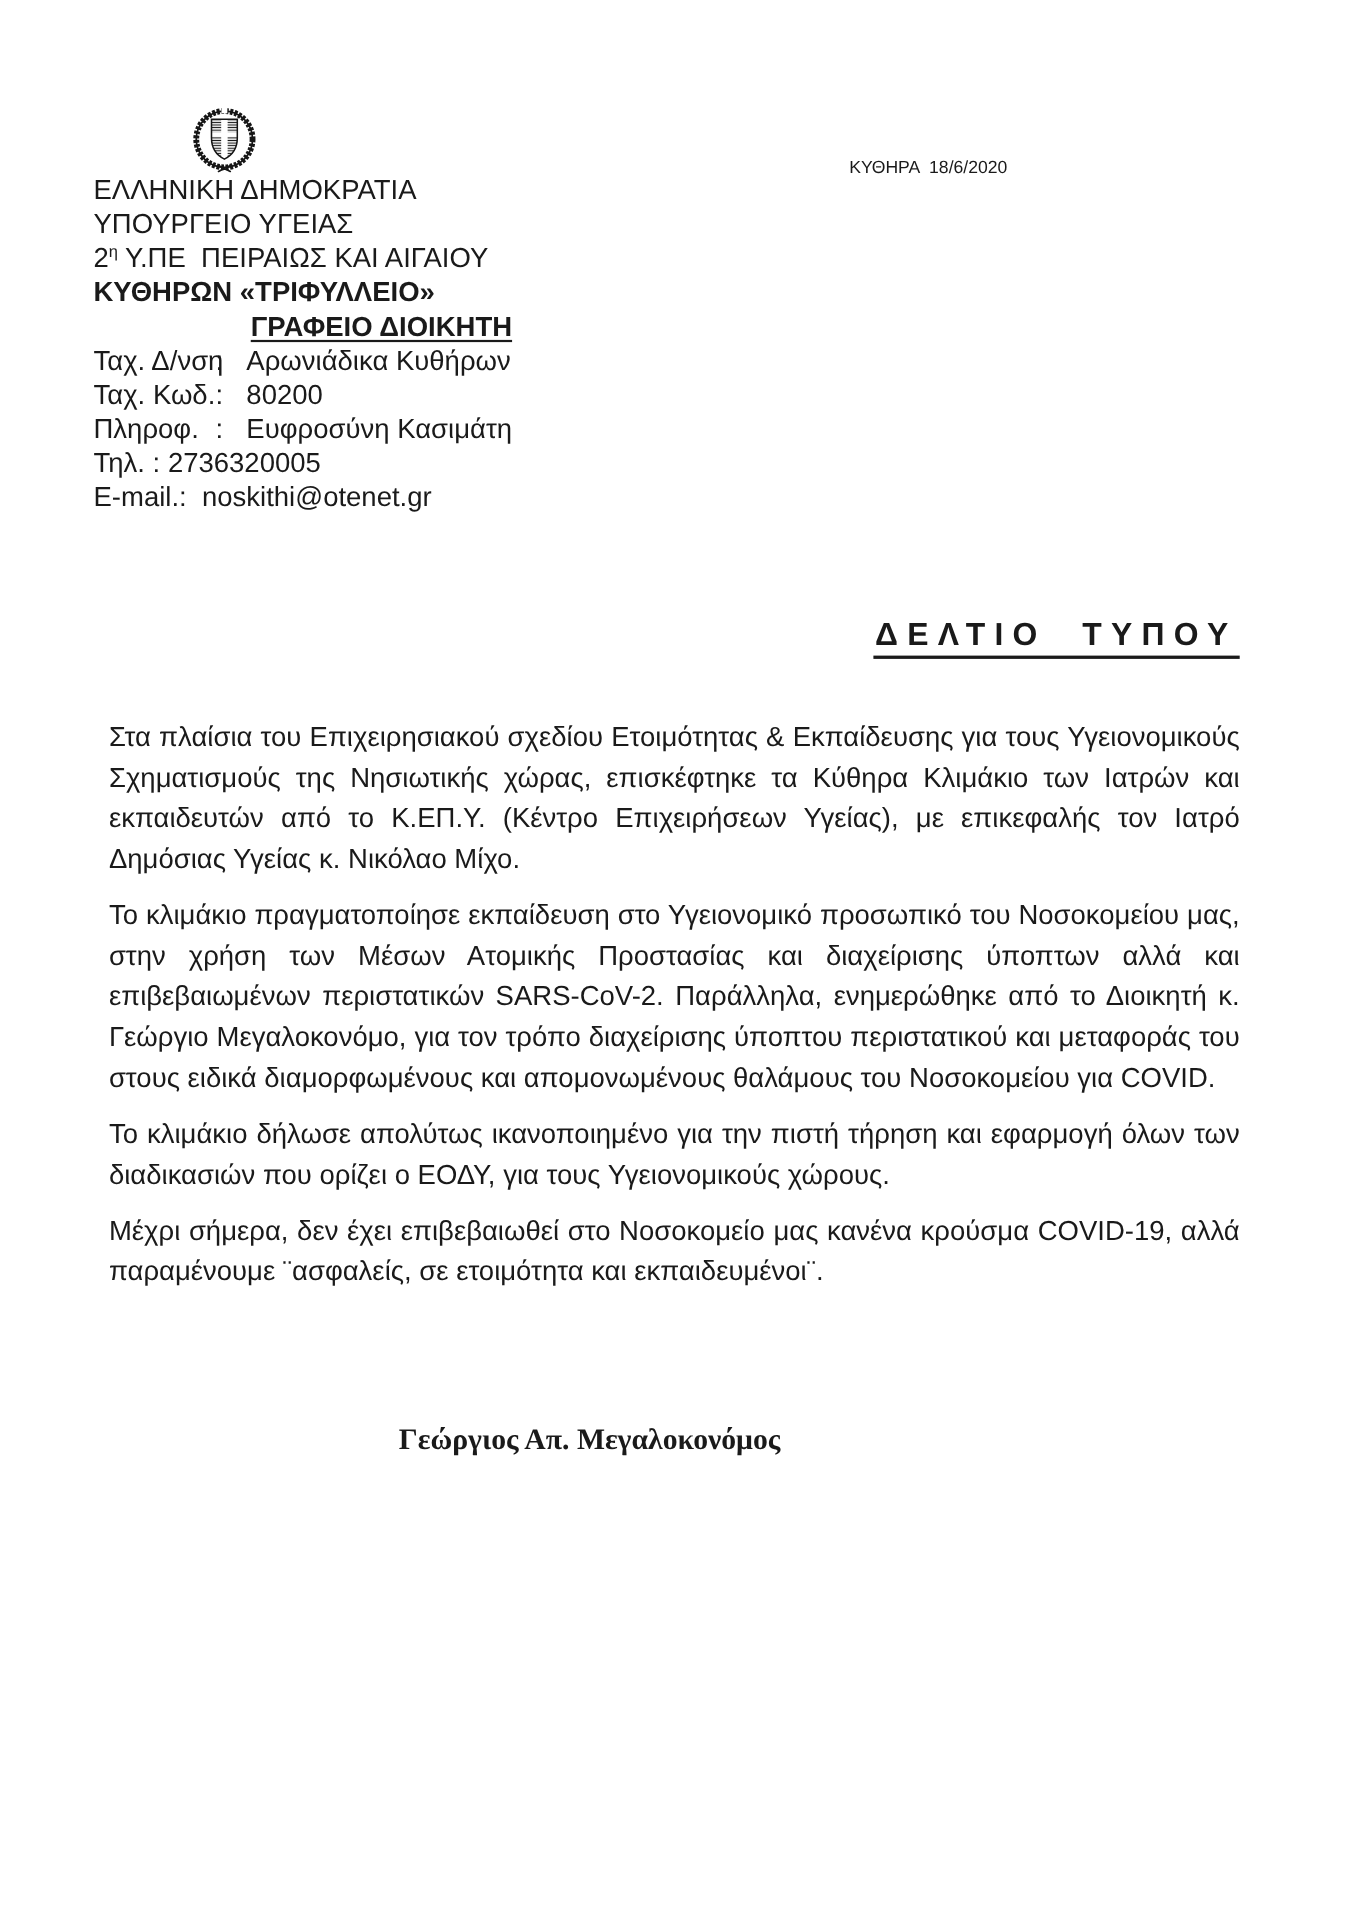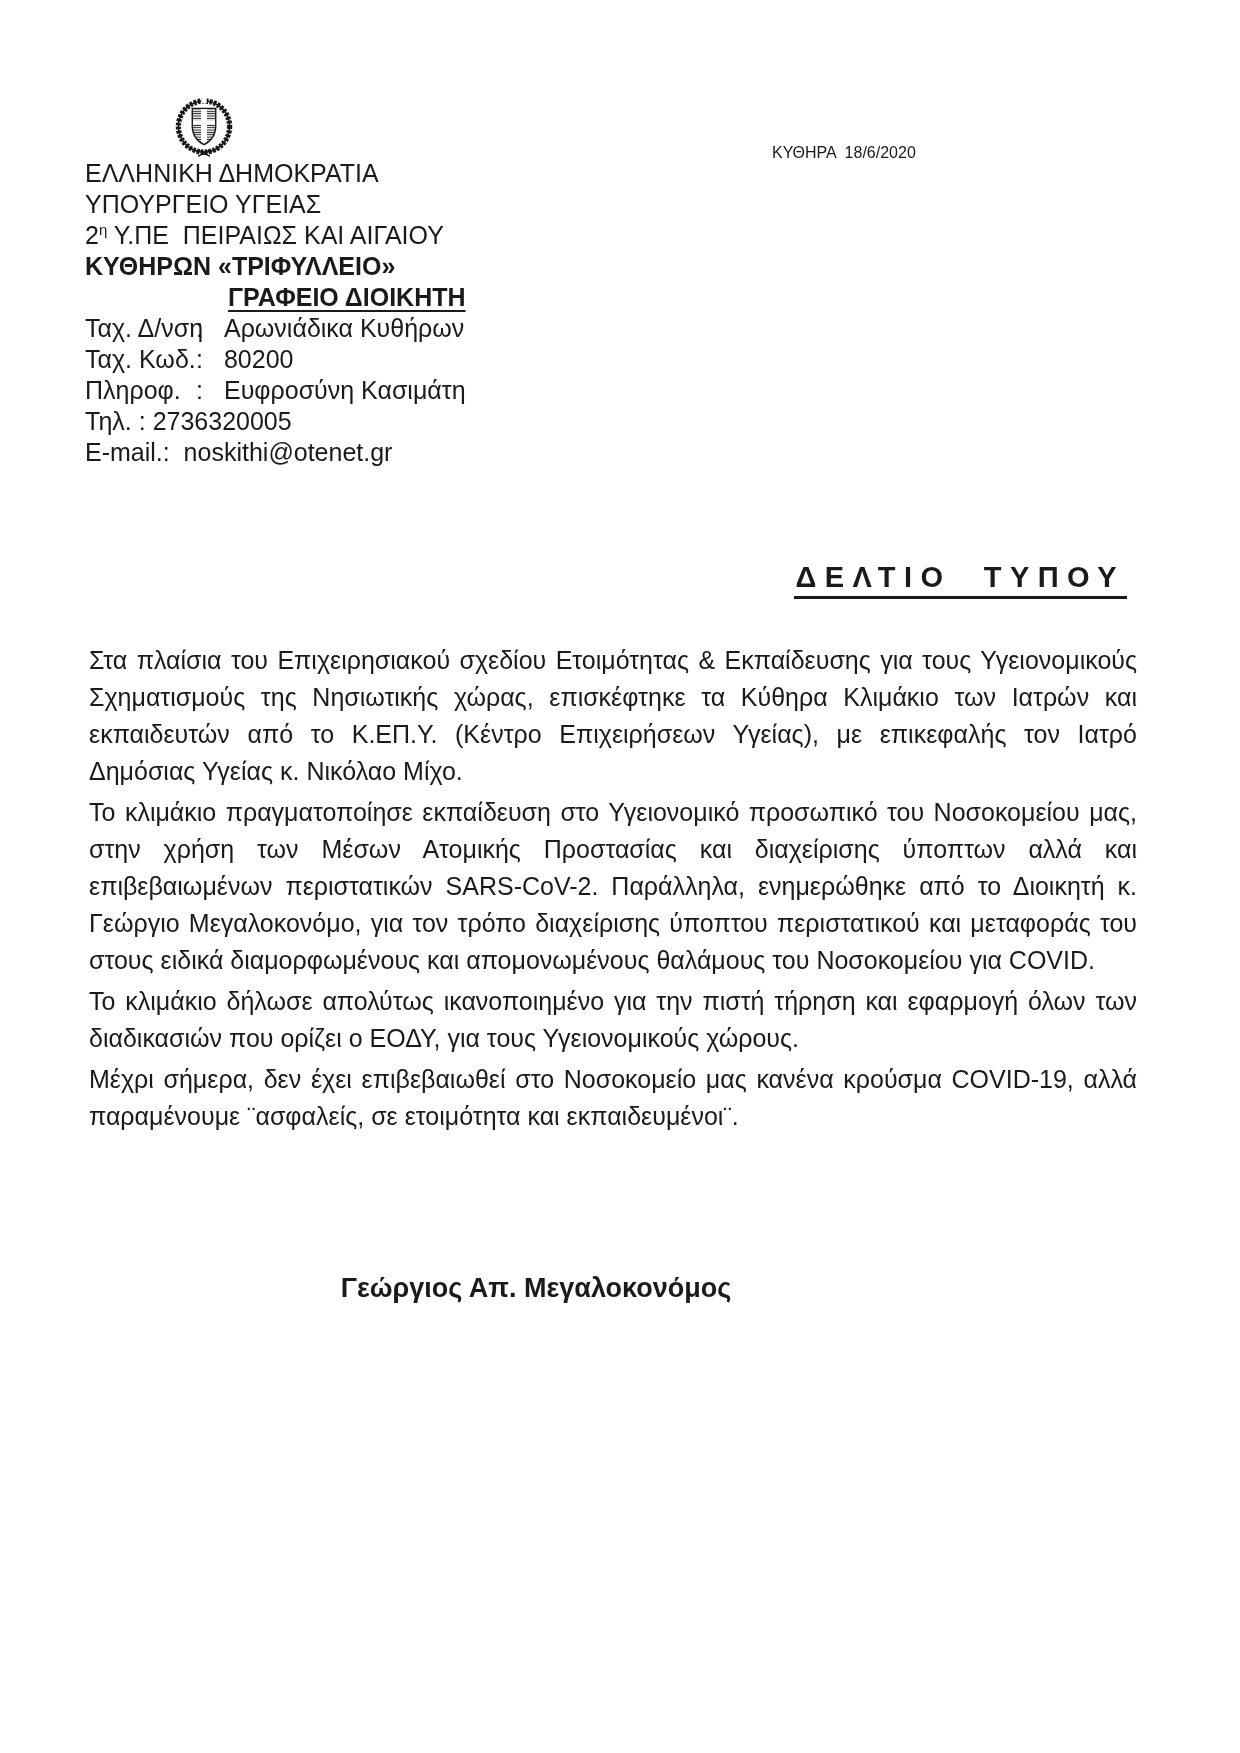--- a/index.html
+++ b/index.html
@@ -31,26 +31,26 @@
   
   .title-wrap{position:absolute;left:85px;top:560px;width:1056px;text-align:right;transform:translateX(-14px);}
   .title-text{
     display:inline-block;font-weight:bold;font-size:29px;line-height:34px;
     letter-spacing:0.29em;word-spacing:0.55em;
     border-bottom:3px solid #1a1a1a;padding:0 2px 2px 2px;
   }
 
   
   .body-block{position:absolute;left:85px;top:638px;width:1056px;font-size:25px;line-height:37px;text-align:justify;}
-  .body-block p{margin:4px;}
+  .body-block p{margin:14px;}
 
   
   .signature{position:absolute;left:85px;top:1252px;width:1056px;text-align:center;transform:translateX(-77px);}
   .sig-role{font-weight:bold;font-size:26px;line-height:31px;}
-  .sig-name{font-weight:bold;font-size:27px;line-height:31px;margin-top:21px;}
+  .sig-name{font-weight:bold;font-size:27px;line-height:31px;margin-top:41px;font-family:Liberation Serif, serif;}
 </style>
 </head>
 <body>
 
 <div class="page">
 
   <svg class="logo" viewBox="0 0 120 130" aria-hidden="true">
     <defs>
       <pattern id="hatch" width="4" height="4.4" patternUnits="userSpaceOnUse">
         <line x1="0" y1="2.2" x2="4" y2="2.2" stroke="#161616" stroke-width="1.9"></line>

